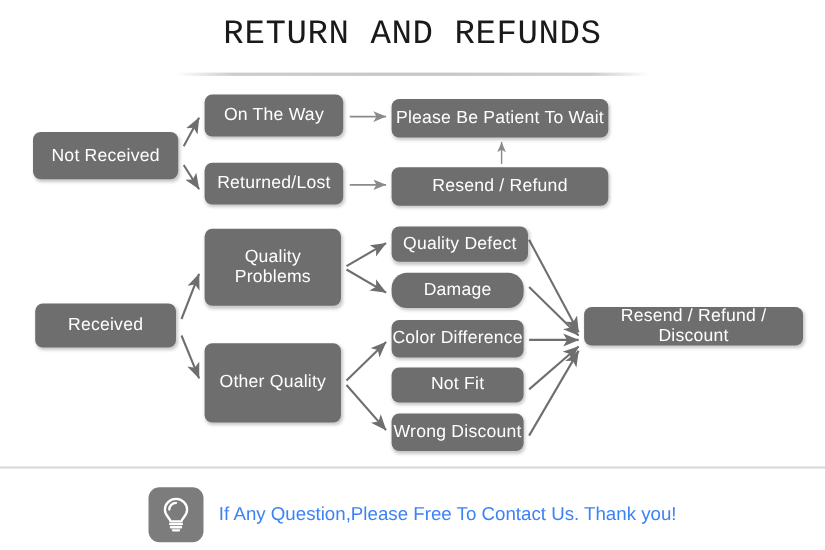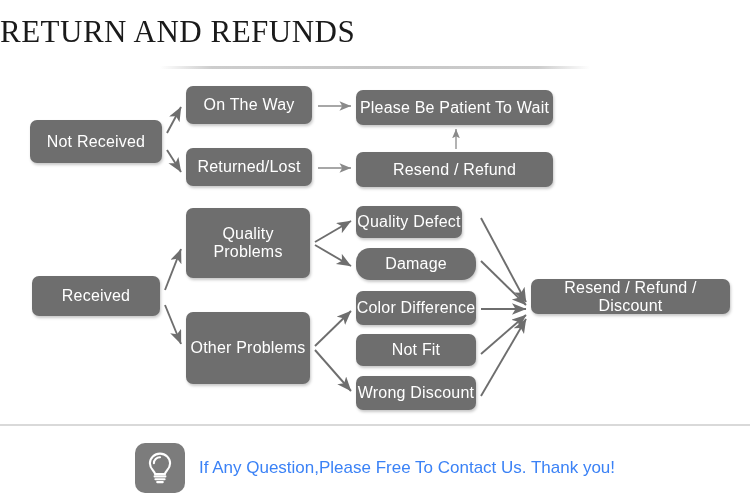--- a/index.html
+++ b/index.html
@@ -15,25 +15,26 @@
     font-family: "Liberation Sans", sans-serif;
     background: #ffffff;
   }
 
   
   #page-title {
     position: absolute;
     top: 14px;
     left: 0;
     width: 750px;
+    text-align: center;
     font-size: 31px;
     font-weight: 400;
     letter-spacing: 0.5px;
     color: #1a1a1a;
-    font-family: Liberation Serif, serif;
+    font-family: Liberation Mono, monospace;
   }
   #title-divider {
     position: absolute;
     top: 66px;
     left: 160px;
     width: 430px;
     height: 3px;
     background: linear-gradient(to right,
         rgba(214,214,214,0) 0%,
         rgba(205,205,205,1) 12%,
@@ -171,23 +172,23 @@
   <div class="node" style="left:186px; top:148px; width:126px; height:38px;">Returned/Lost</div>
 
   <div class="node" style="left:356px; top:90px; width:197px; height:35px;">Please Be Patient To Wait</div>
 
   <div class="node" style="left:356px; top:152px; width:197px; height:35px;">Resend / Refund</div>
 
   <div class="node" style="left:186px; top:208px; width:124px; height:70px;">Quality Problems</div>
 
   <div class="node" style="left:32px; top:276px; width:128px; height:40px;">Received</div>
 
-  <div class="node" style="left:186px; top:312px; width:124px; height:72px;">Other Problems</div>
-
-  <div class="node" style="left:356px; top:206px; width:106px; height:32px;">Quality Defect</div>
+  <div class="node" style="left:186px; top:312px; width:124px; height:72px;">Other Quality</div>
+
+  <div class="node" style="left:356px; top:206px; width:124px; height:32px;">Quality Defect</div>
 
   <div class="node" style="left:356px; top:248px; width:120px; height:32px;border-radius:14px;">Damage</div>
 
   <div class="node" style="left:356px; top:291px; width:120px; height:34px;">Color Difference</div>
 
   <div class="node" style="left:356px; top:334px; width:120px; height:32px;">Not Fit</div>
 
   <div class="node" style="left:356px; top:376px; width:120px; height:34px;">Wrong Discount</div>
 
   <div class="node" style="left:531px; top:279px; width:199px; height:35px;">Resend / Refund / Discount</div>

